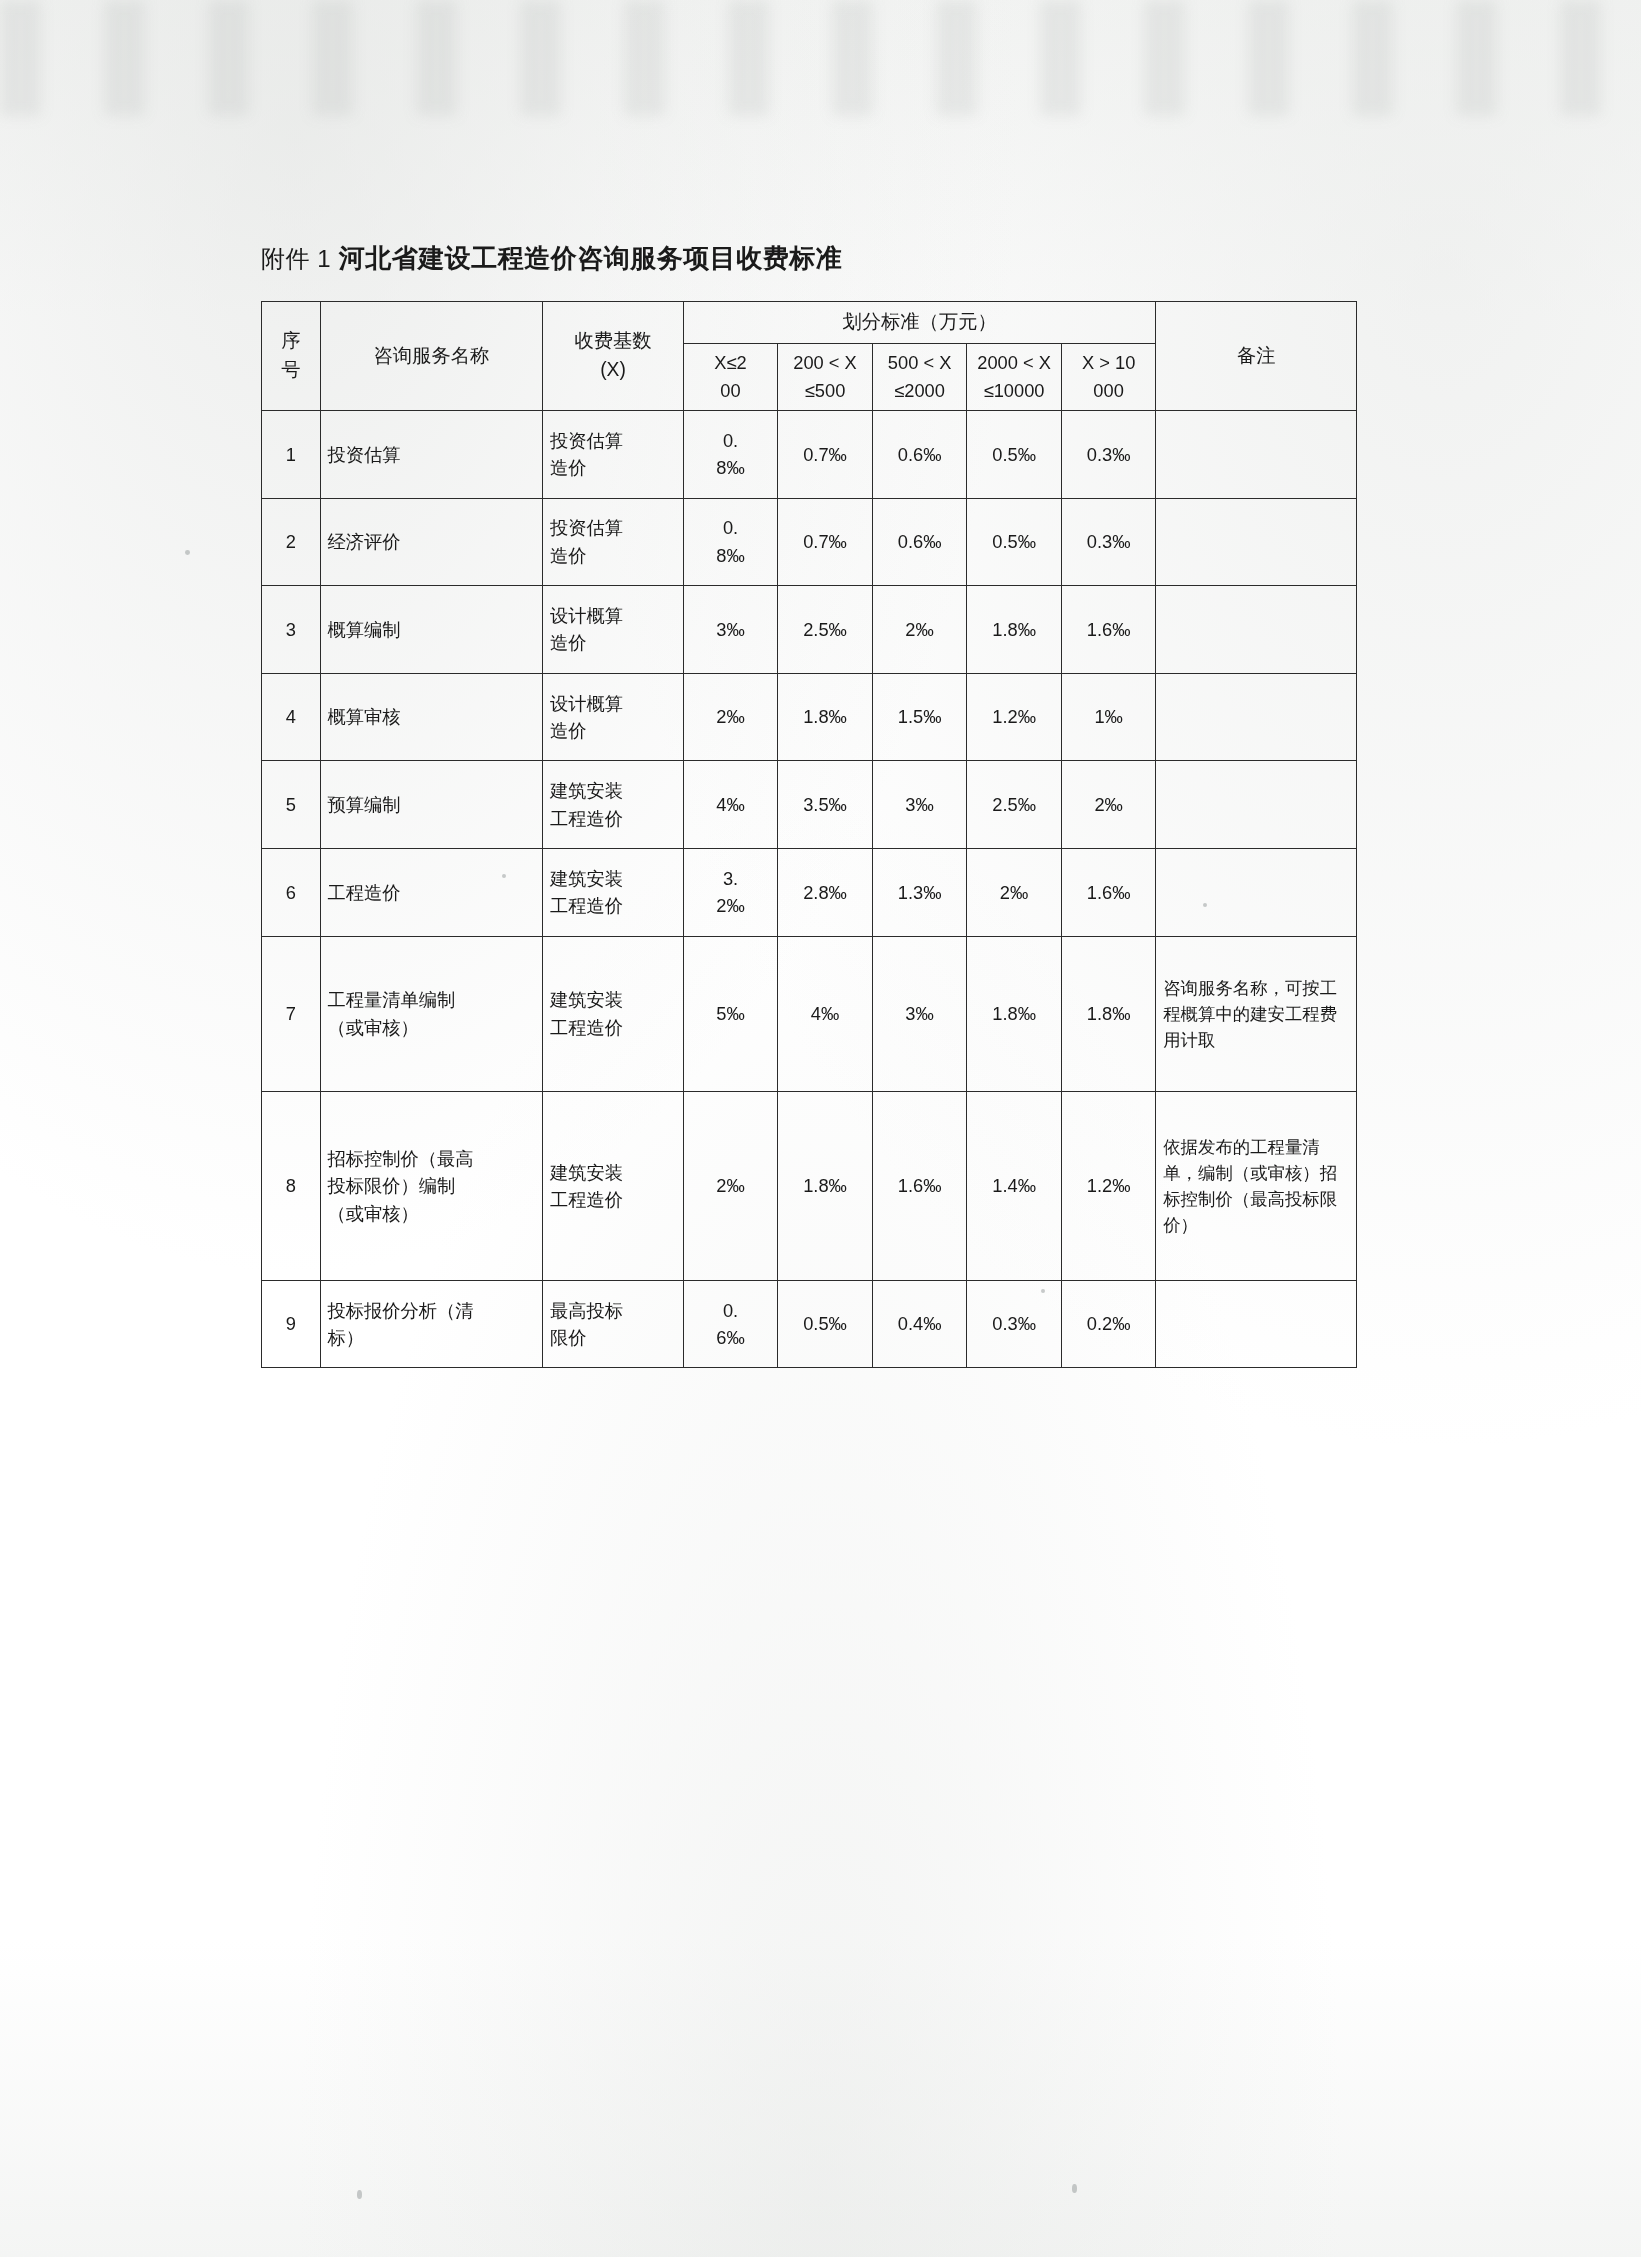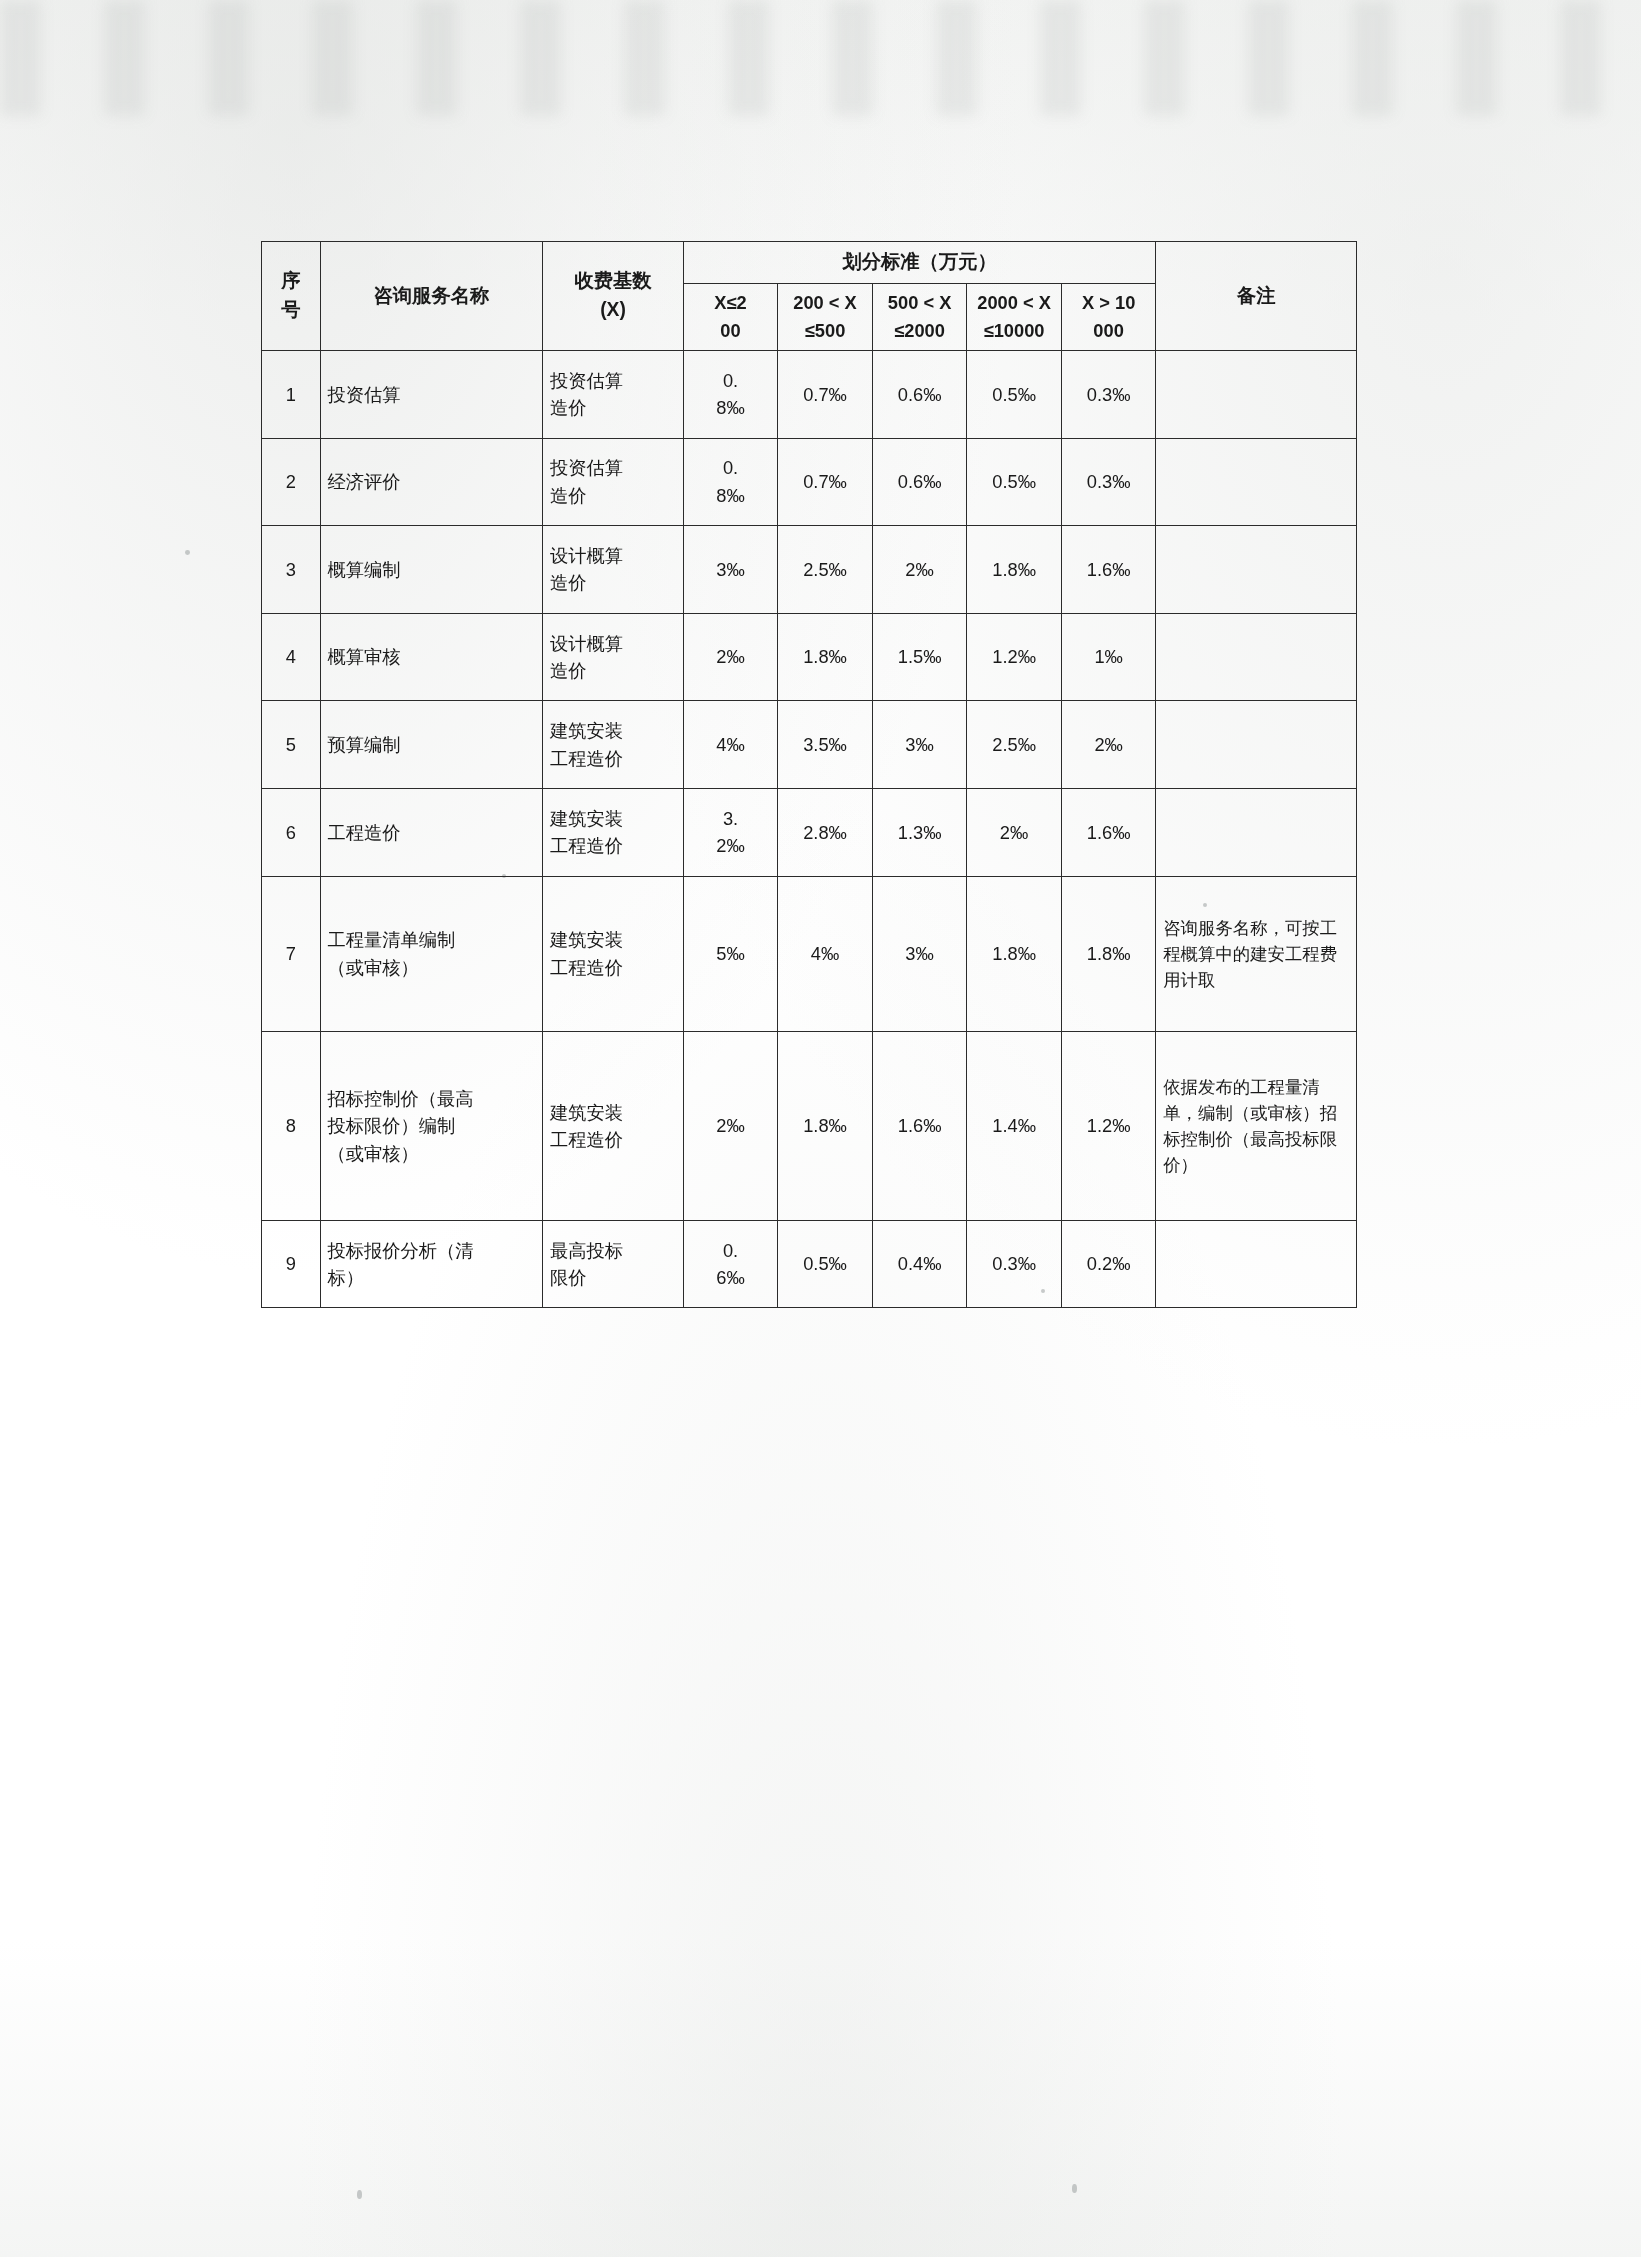--- a/index.html
+++ b/index.html
@@ -62,21 +62,21 @@
     table-layout: fixed;
     font-size: 18.3px;
   }
   table.fee th, table.fee td {
     border: 1.3px solid #2b2b2b;
     padding: 5.8px 6.8px;
     vertical-align: middle;
     line-height: 1.5;
   }
   th.hdr {
-    font-weight: bold;
+    font-weight: normal;
     text-align: center;
   }
   .c-seq   { width: 44px;  text-align: center; }
   .c-name  { width: 208px; text-align: left; }
   .c-base  { width: 126px; text-align: left; }
   .c-r1    { width: 75px;  text-align: center; }
   .c-r2    { width: 111px; text-align: center; }
   .c-r3    { width: 111px; text-align: center; }
   .c-r4    { width: 150px; text-align: center; }
   .c-r5    { width: 85px;  text-align: center; }
@@ -135,20 +135,24 @@
   <i style="left:185px;top:550px;width:4.8px;height:4.8px;"></i>
   <i style="left:1203px;top:903px;width:3.9px;height:3.9px;"></i>
   <i style="left:502px;top:874px;width:3.9px;height:3.9px;"></i>
   <i style="left:1041px;top:1289px;width:3.9px;height:3.9px;"></i>
   <i style="left:357px;top:2190px;width:4.8px;height:8.7px;"></i>
   <i style="left:1072px;top:2184px;width:4.8px;height:8.7px;"></i>
 </div>
 
 <div class="content">
 
+  <div class="doc-title">
+    <span class="attach-no">附件 1</span>
+    <span>河北省建设工程造价咨询服务项目收费标准</span>
+  </div>
 
   <table class="fee">
     <thead>
       <tr>
         <th class="c-seq hdr hdr-seq" rowspan="2">
           <div>序</div>
           <div>号</div>
         </th>
         <th class="c-name hdr hdr-left" rowspan="2">咨询服务名称</th>
         <th class="c-base hdr hdr-left" rowspan="2">

